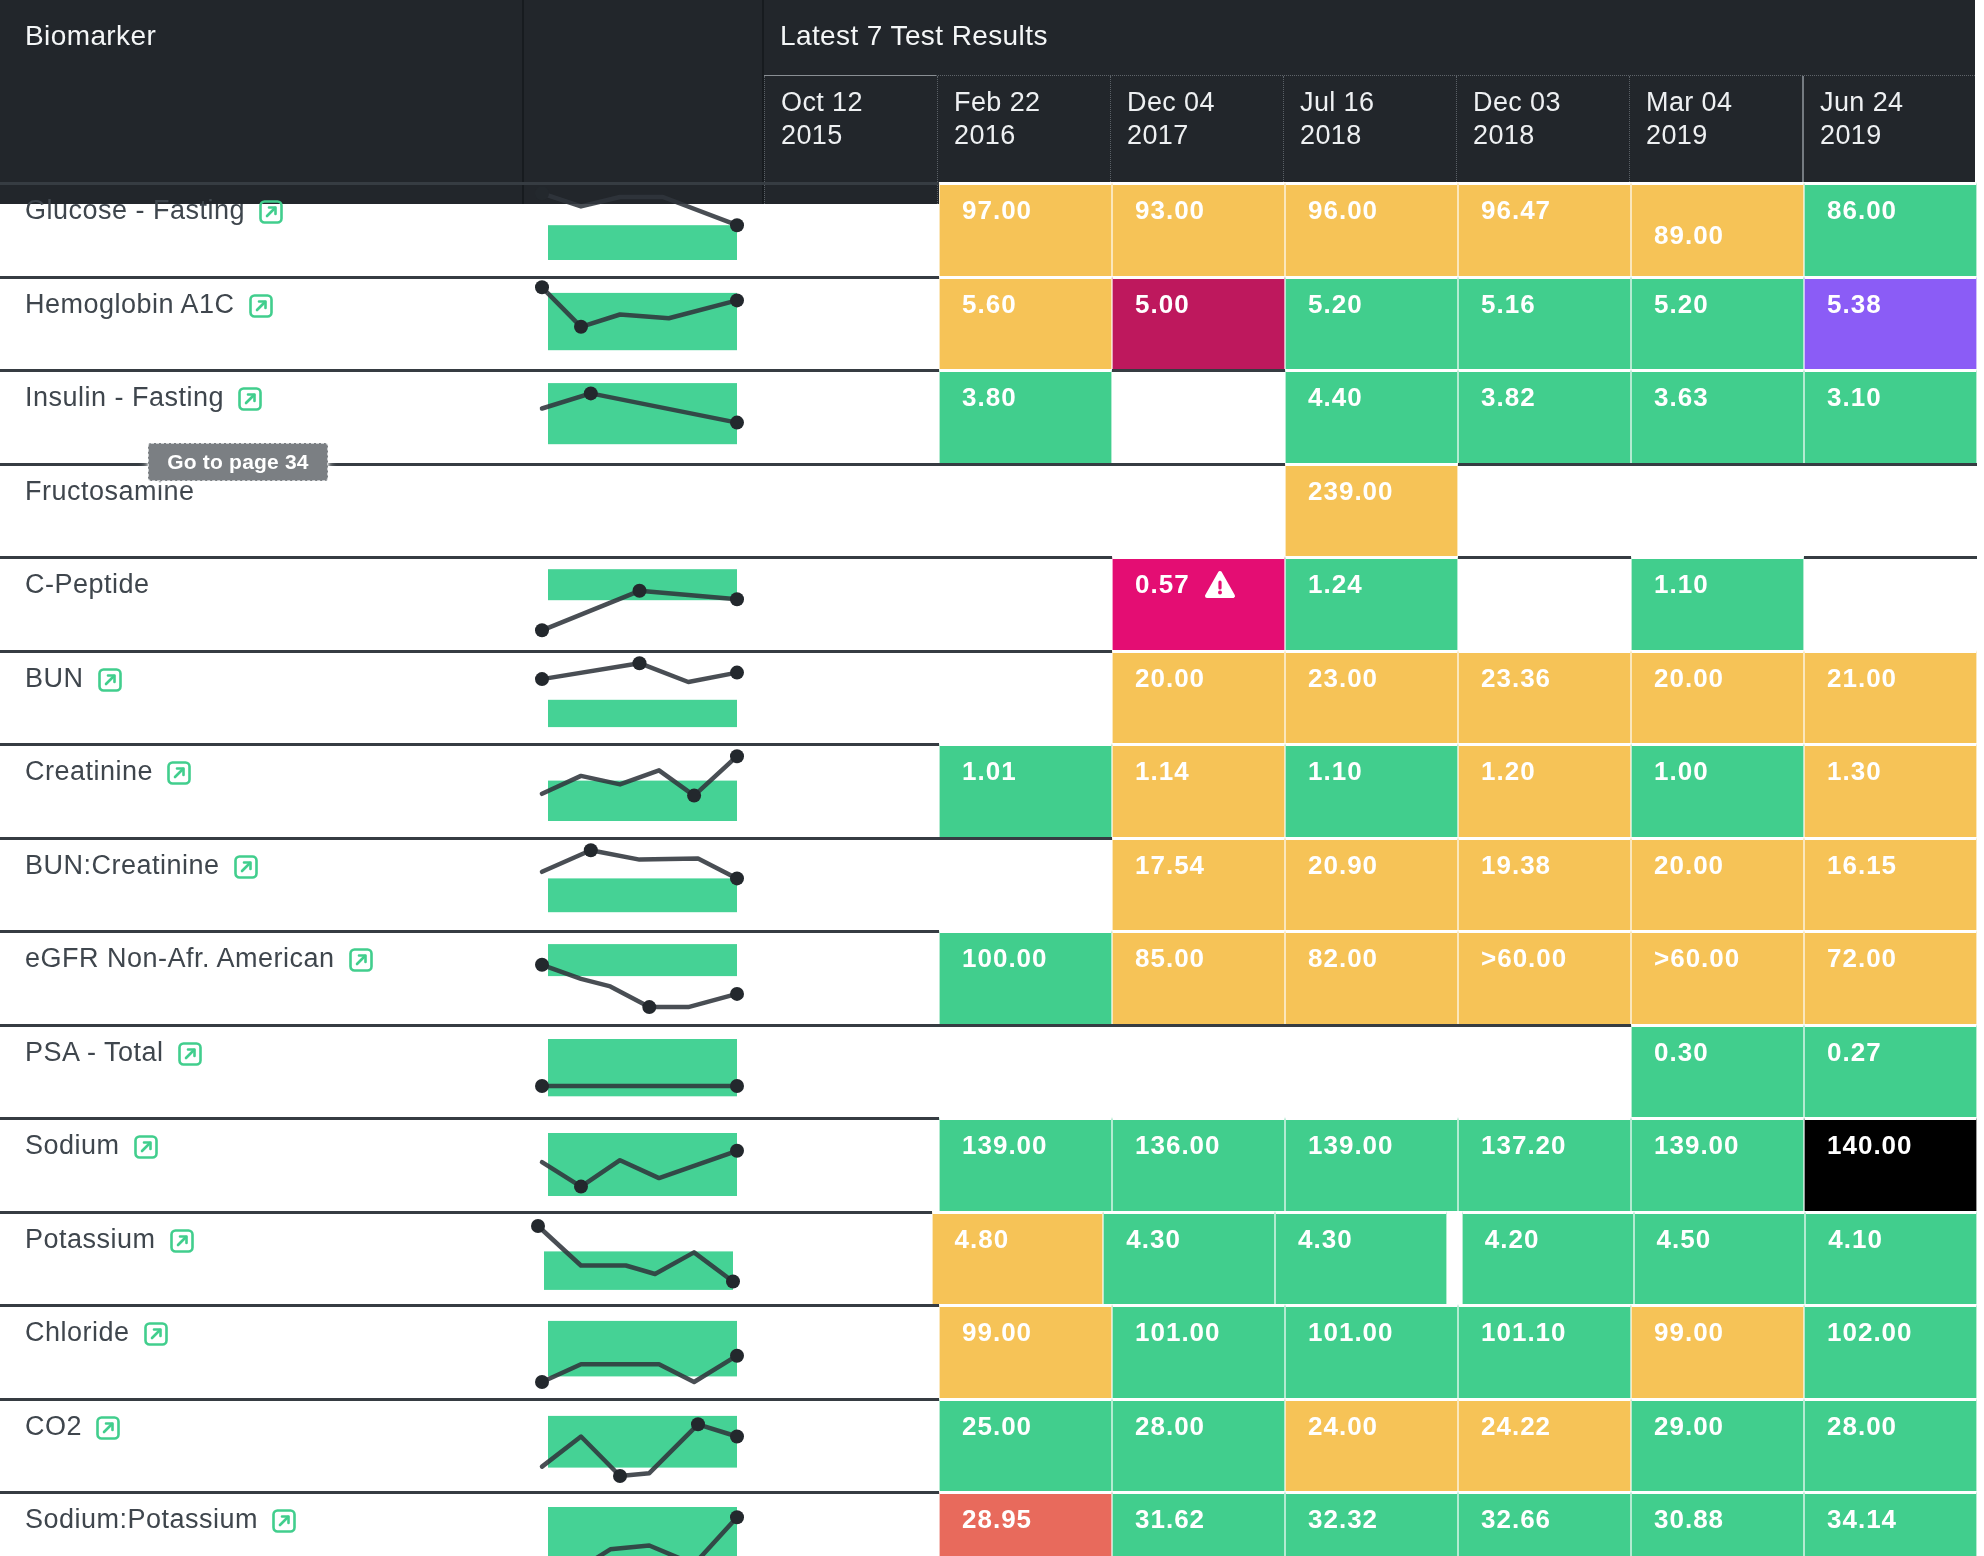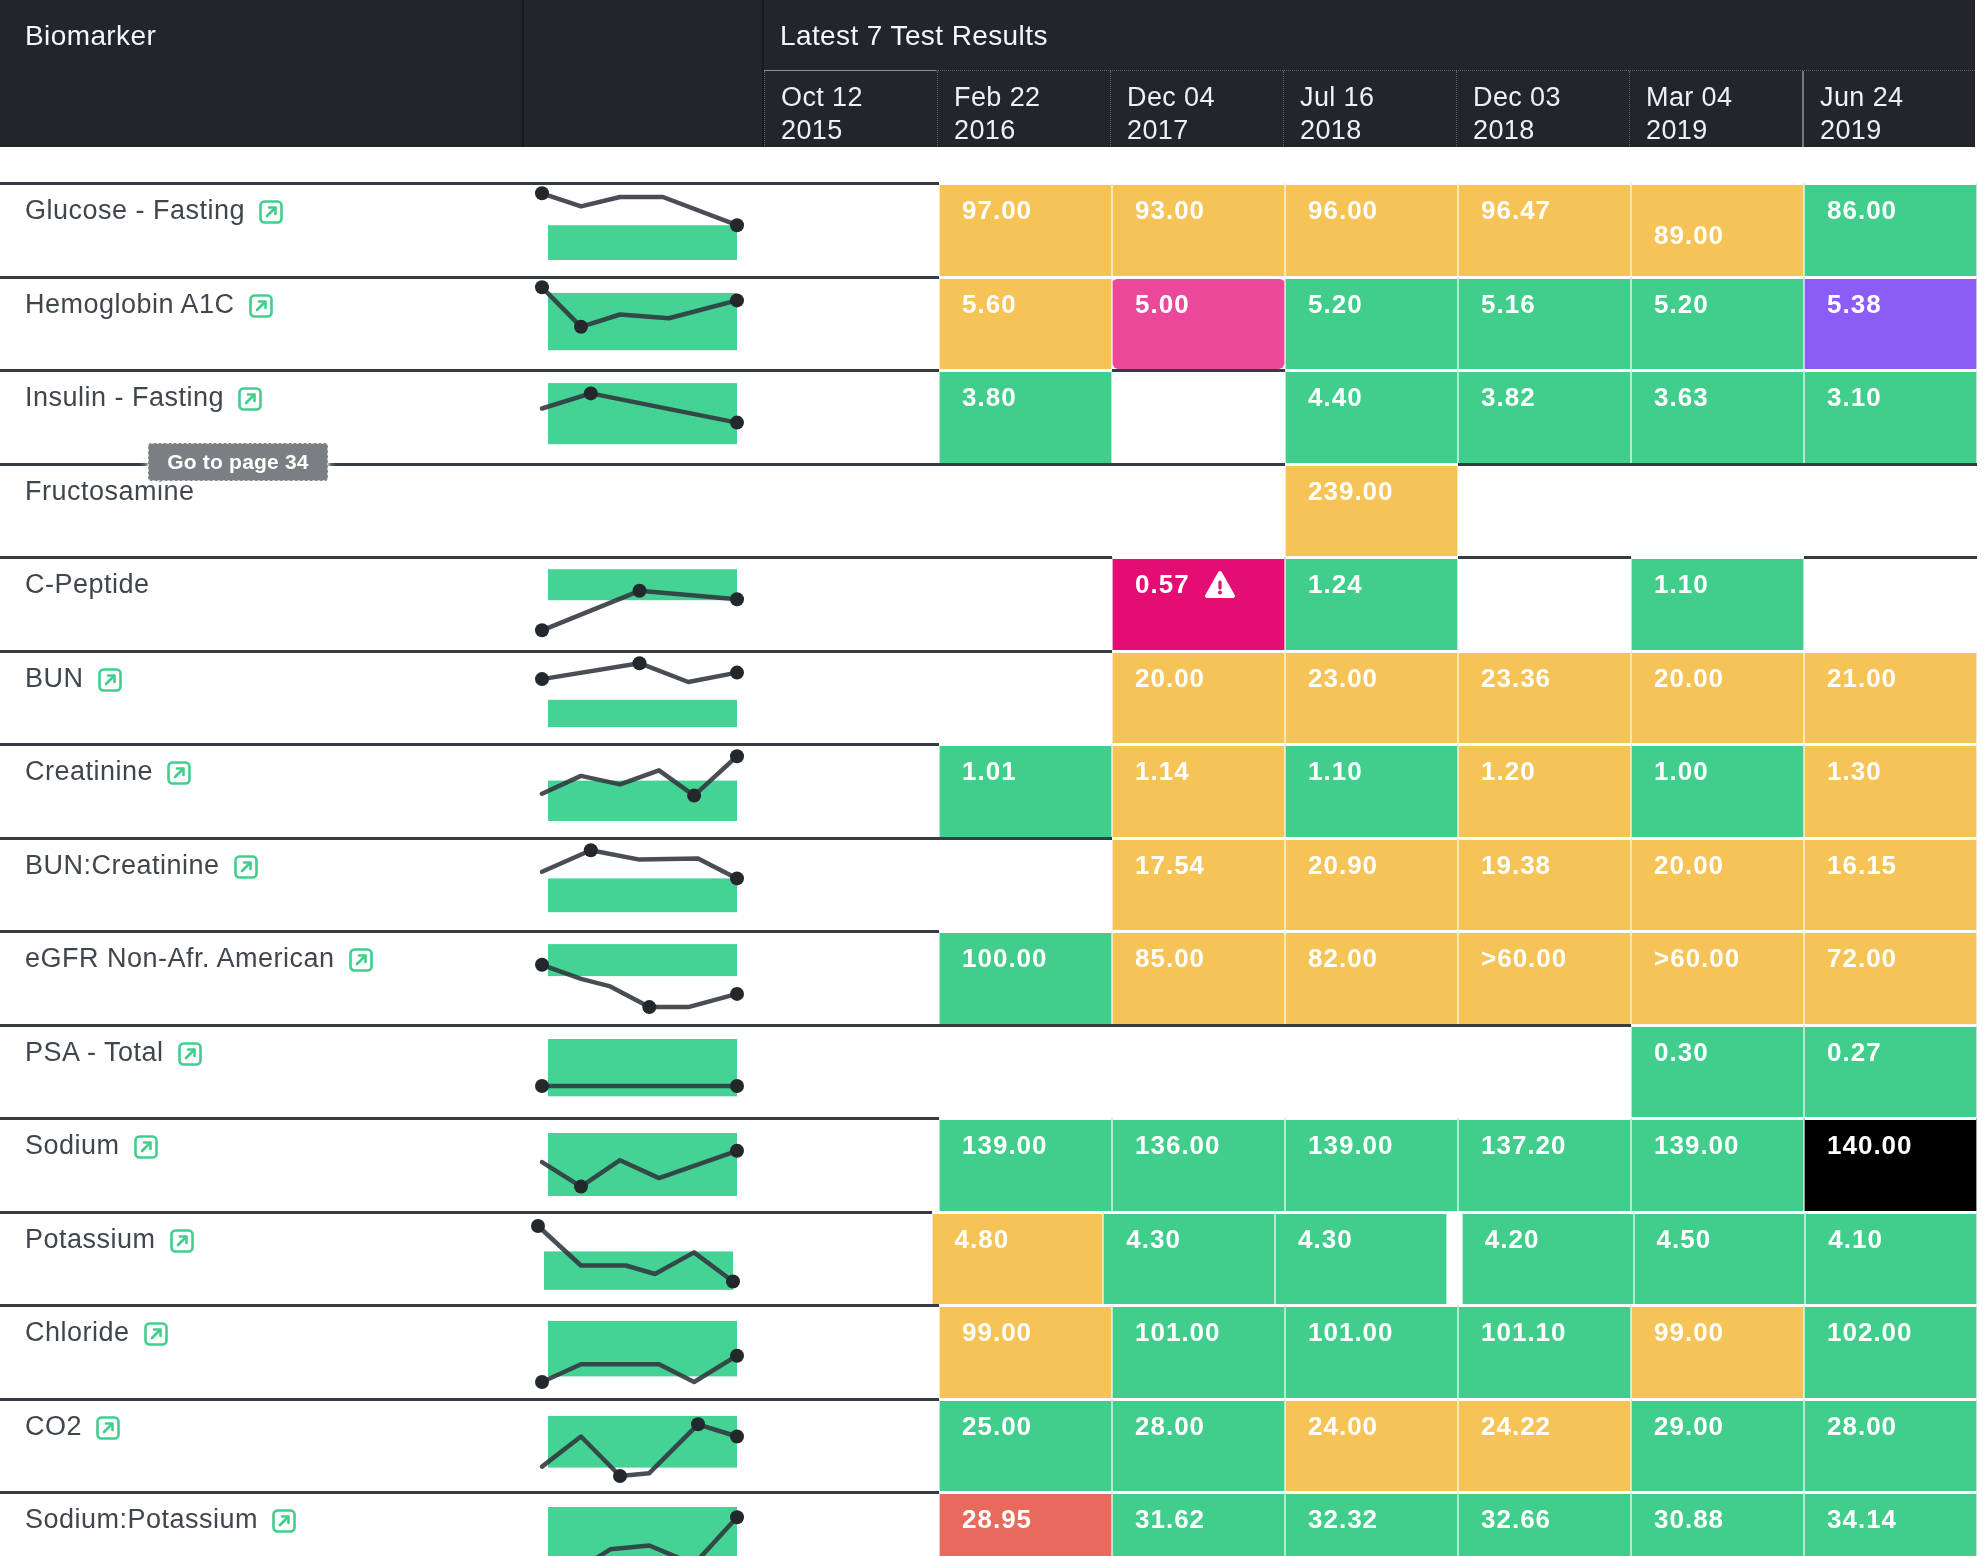--- a/index.html
+++ b/index.html
@@ -5,21 +5,21 @@
   html,body{margin:0;padding:0;}
   body{
     width:1984px;height:1556px;overflow:hidden;background:#fff;
     font-family:"Liberation Sans", sans-serif;
     -webkit-font-smoothing:antialiased;
   }
   .app{position:relative;width:1984px;height:1556px;overflow:hidden;background:#fff;}
 
   
   .header{position:absolute;top:0;left:0;width:1977px;height:182px;display:flex;}
-  .hd-label, .hd-spark, .hd-results{background:#22262b;height:147px;box-sizing:border-box;}
+  .hd-label, .hd-spark, .hd-results{background:#22262b;height:204px;box-sizing:border-box;}
   .hd-label{width:524px;border-right:2px solid #171b1f;}
   .hd-spark{width:240px;border-right:2px solid #171b1f;}
   .hd-results{width:1211px;display:flex;flex-direction:column;}
   .hd-label .title{color:#f4f6f7;font-size:28px;padding:20px 0 0 25px;letter-spacing:.4px;}
   .results-title{height:76px;box-sizing:border-box;color:#f4f6f7;font-size:28px;
     padding:20px 0 0 16px;letter-spacing:.4px;position:relative;
     border-bottom:1px dotted #5f646a;}
   .results-title::after{content:"";position:absolute;left:0;bottom:-1px;width:172px;height:0;
     border-bottom:1px solid #8a8f94;}
   .date-row{flex:1;display:flex;}
@@ -147,21 +147,21 @@
             <polyline points="18.0,11.3 57.0,50.8 96.0,38.5 144.8,42.3 213.0,24.4" fill="none" stroke="#30363C" stroke-width="4.5" stroke-opacity="0.88" stroke-linejoin="round" stroke-linecap="round"></polyline>
             <circle cx="18.0" cy="11.3" r="7" fill="#23282D"></circle>
             <circle cx="57.0" cy="50.8" r="7" fill="#23282D"></circle>
             <circle cx="213.0" cy="24.4" r="7" fill="#23282D"></circle>
           </svg>
         </div>
         <div class="cell value-cell"></div>
         <div class="cell value-cell filled" style="background: rgb(246, 195, 87);">
           <span>5.60</span>
         </div>
-        <div class="cell value-cell filled" style="background: #ec4899; border-radius: 6px;">
+        <div class="cell value-cell filled" style="background: #be185d;">
           <span>5.00</span>
         </div>
         <div class="cell value-cell filled" style="background: rgb(65, 206, 141);">
           <span>5.20</span>
         </div>
         <div class="cell value-cell filled" style="background: rgb(65, 206, 141);">
           <span>5.16</span>
         </div>
         <div class="cell value-cell filled" style="background: rgb(65, 206, 141);">
           <span>5.20</span>

